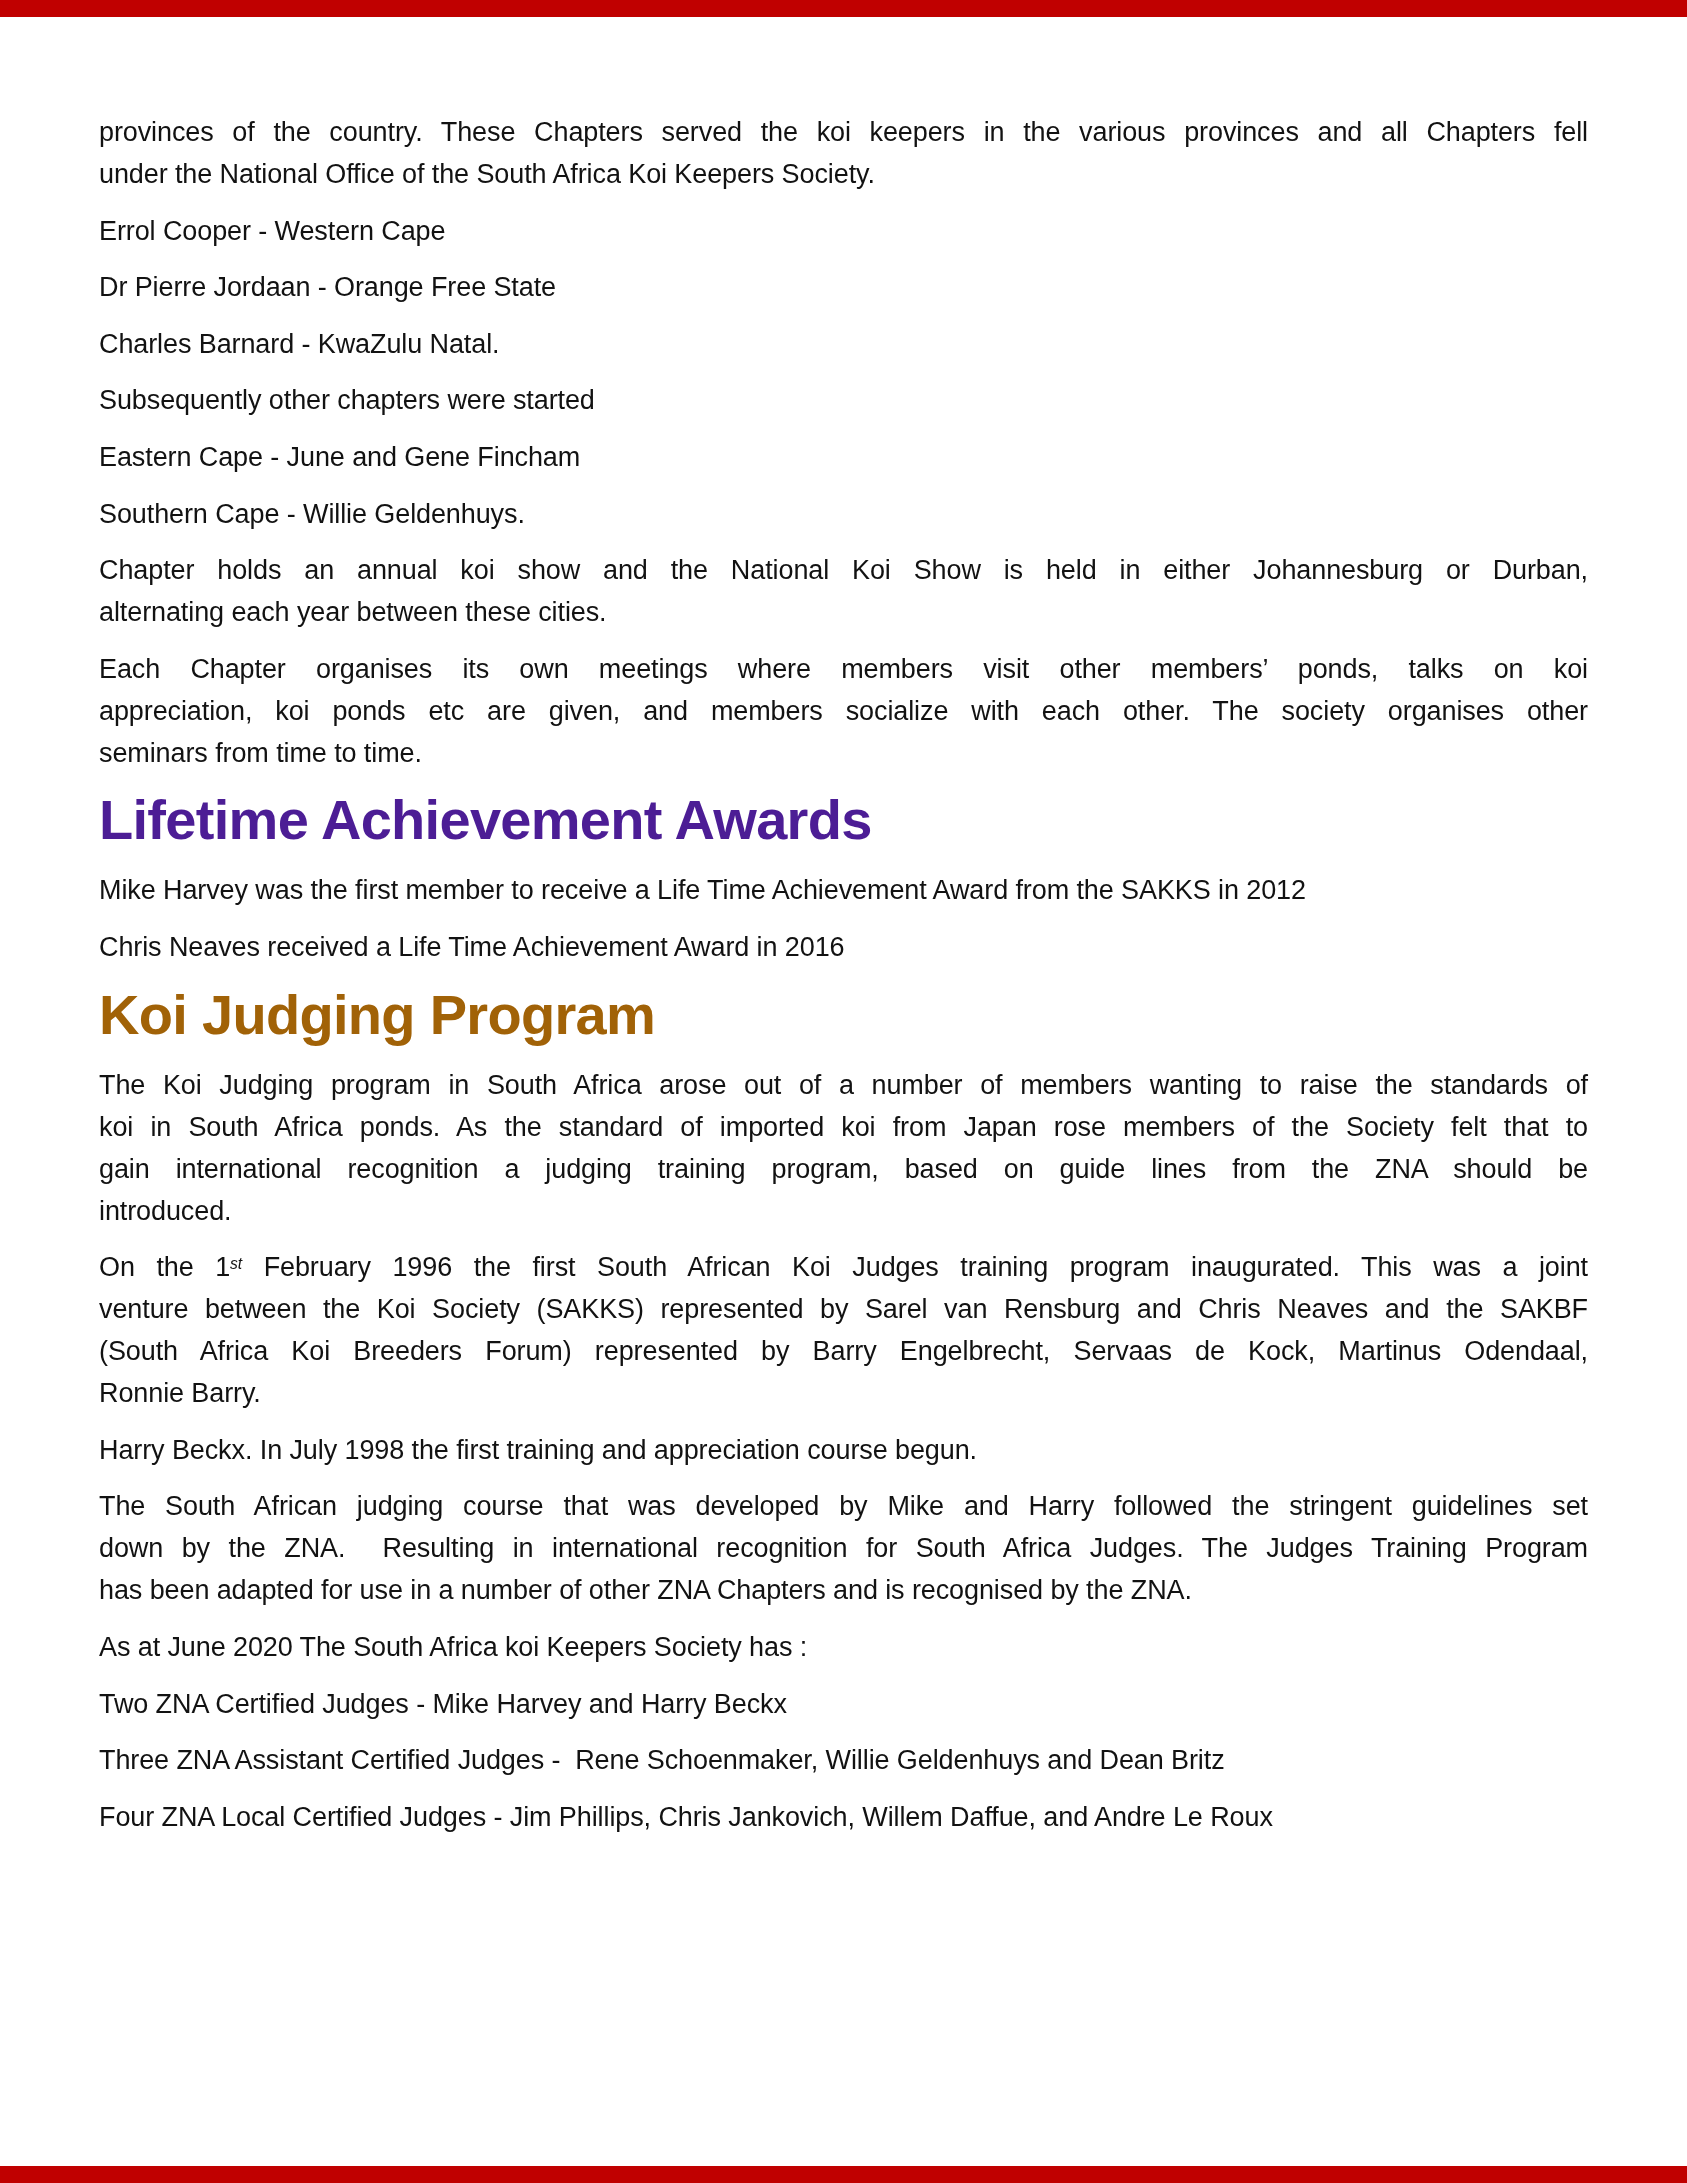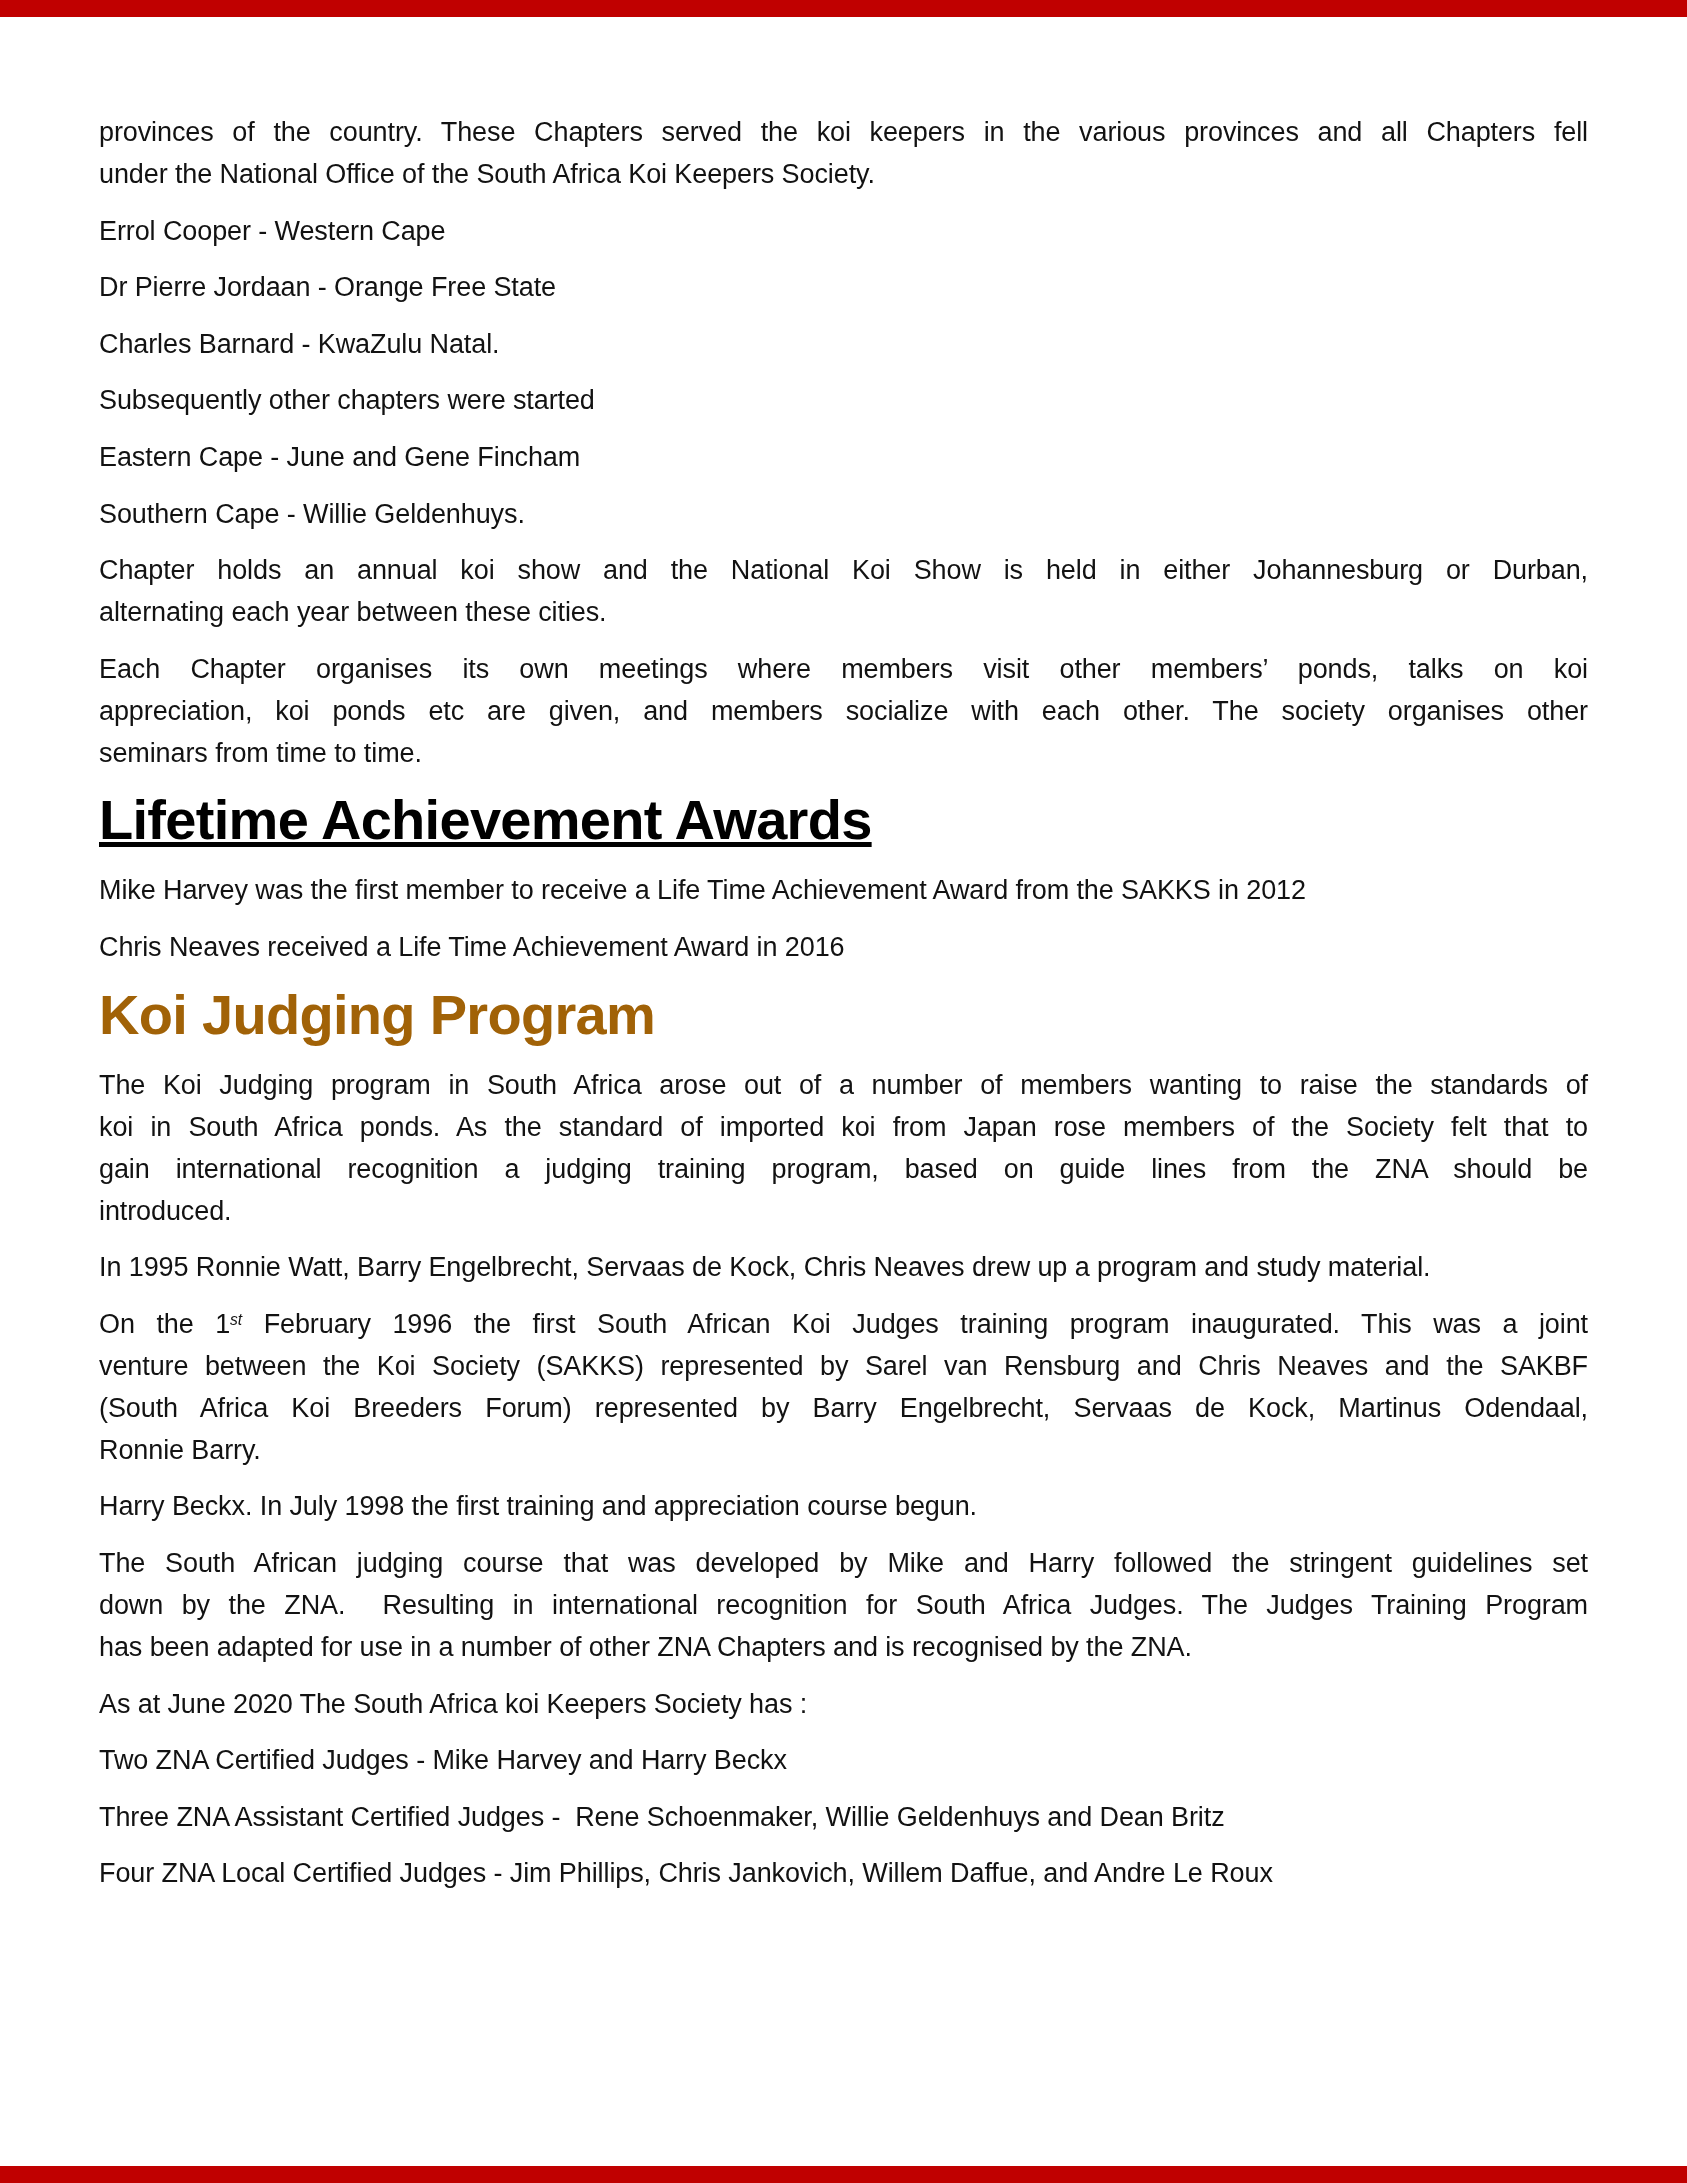--- a/index.html
+++ b/index.html
@@ -84,36 +84,33 @@
     </div>
     <div class="para">
       <div class="line">Chapter holds an annual koi show and the National Koi Show is held in either Johannesburg or Durban,</div>
       <div class="line">alternating each year between these cities.</div>
     </div>
     <div class="para">
       <div class="line">Each Chapter organises its own meetings where members visit other members’ ponds, talks on koi</div>
       <div class="line">appreciation, koi ponds etc are given, and members socialize with each other. The society organises other</div>
       <div class="line">seminars from time to time.</div>
     </div>
-    <div class="heading" style="color: #000000; text-decoration: underline;">Lifetime Achievement Awards</div>
+    <div class="heading" style="color: #4c1d95;">Lifetime Achievement Awards</div>
     <div class="para">
       <div class="line">Mike Harvey was the first member to receive a Life Time Achievement Award from the SAKKS in 2012</div>
     </div>
     <div class="para">
       <div class="line">Chris Neaves received a Life Time Achievement Award in 2016</div>
     </div>
     <div class="heading" style="color: #a16207;">Koi Judging Program</div>
     <div class="para">
       <div class="line">The Koi Judging program in South Africa arose out of a number of members wanting to raise the standards of</div>
       <div class="line">koi in South Africa ponds. As the standard of imported koi from Japan rose members of the Society felt that to</div>
       <div class="line">gain international recognition a judging training program, based on guide lines from the ZNA should be</div>
       <div class="line">introduced.</div>
-    </div>
-    <div class="para">
-      <div class="line">In 1995 Ronnie Watt, Barry Engelbrecht, Servaas de Kock, Chris Neaves drew up a program and study material.</div>
     </div>
     <div class="para">
       <div class="line"><span>On the 1</span><sup class="ord">st</sup><span> February 1996 the first South African Koi Judges training program inaugurated. This was a joint</span></div>
       <div class="line">venture between the Koi Society (SAKKS) represented by Sarel van Rensburg and Chris Neaves and the SAKBF</div>
       <div class="line">(South Africa Koi Breeders Forum) represented by Barry Engelbrecht, Servaas de Kock, Martinus Odendaal,</div>
       <div class="line">Ronnie Barry.</div>
     </div>
     <div class="para">
       <div class="line">Harry Beckx. In July 1998 the first training and appreciation course begun.</div>
     </div>

